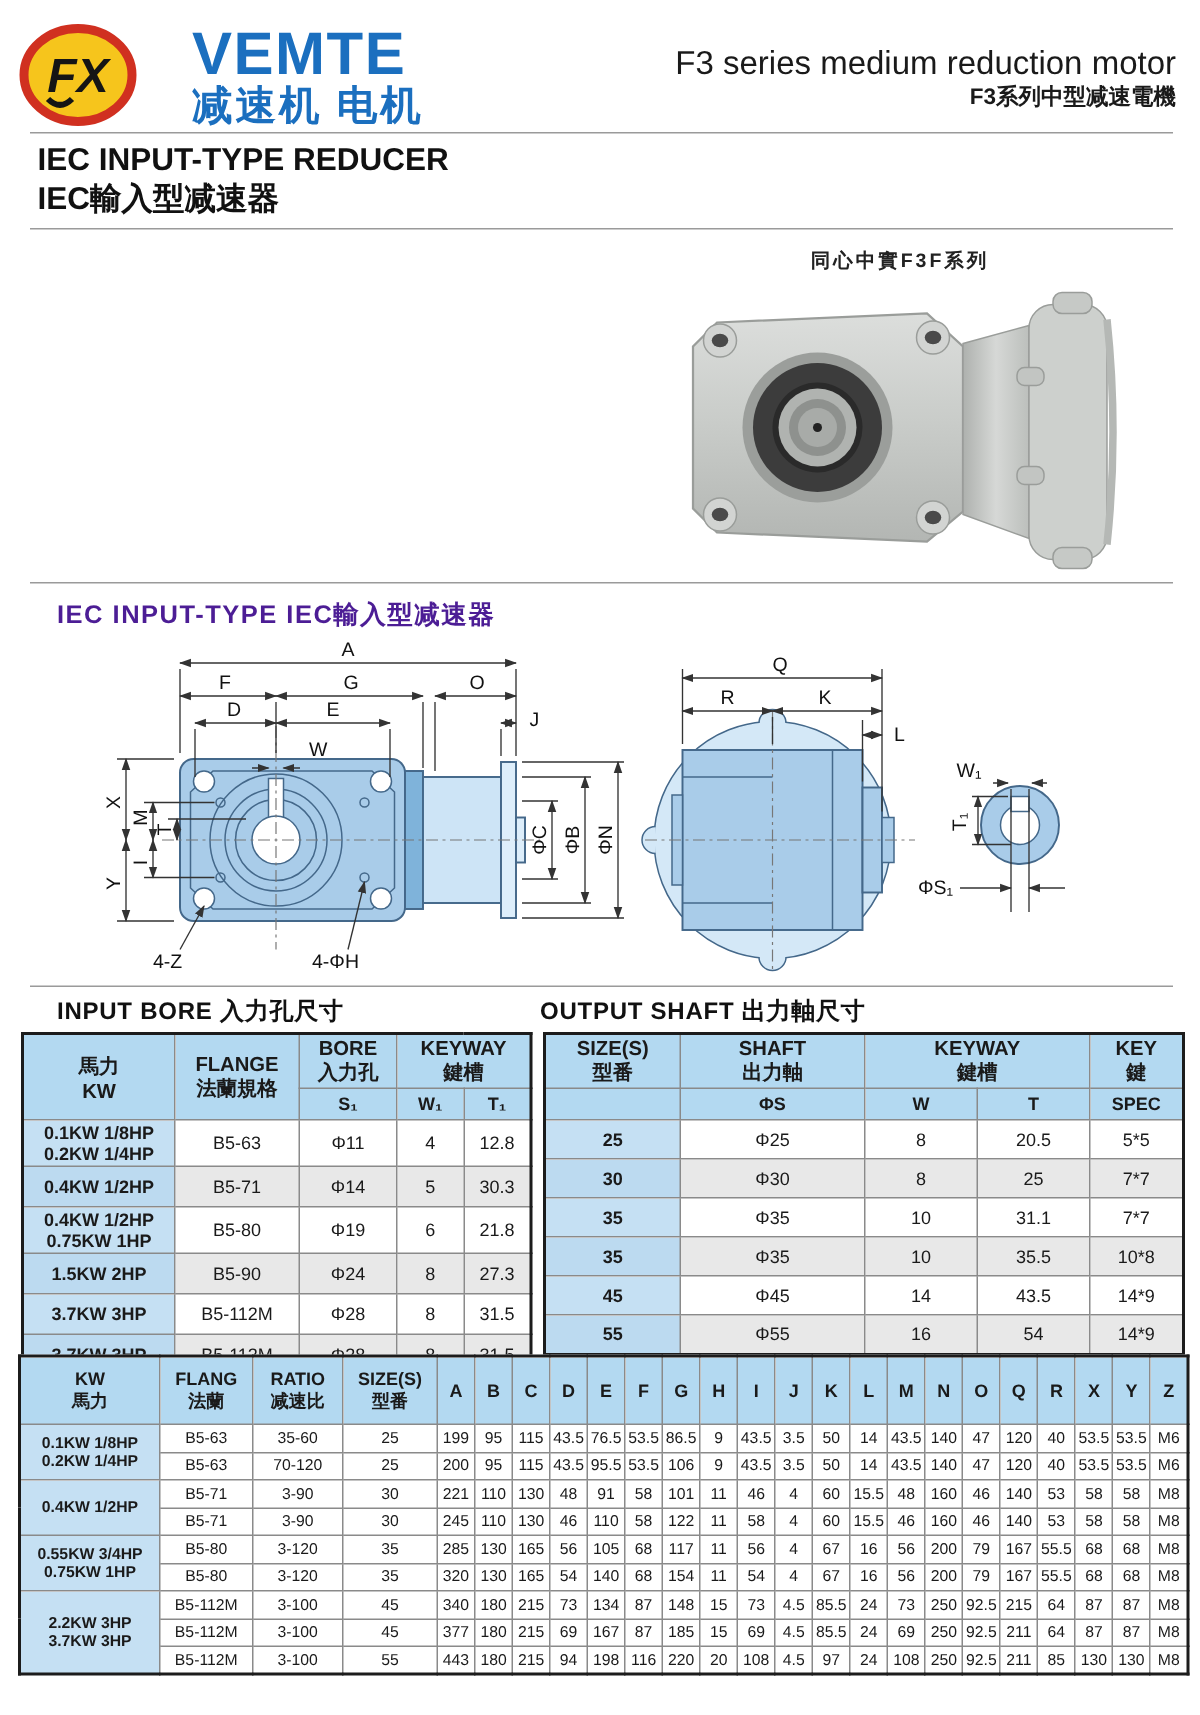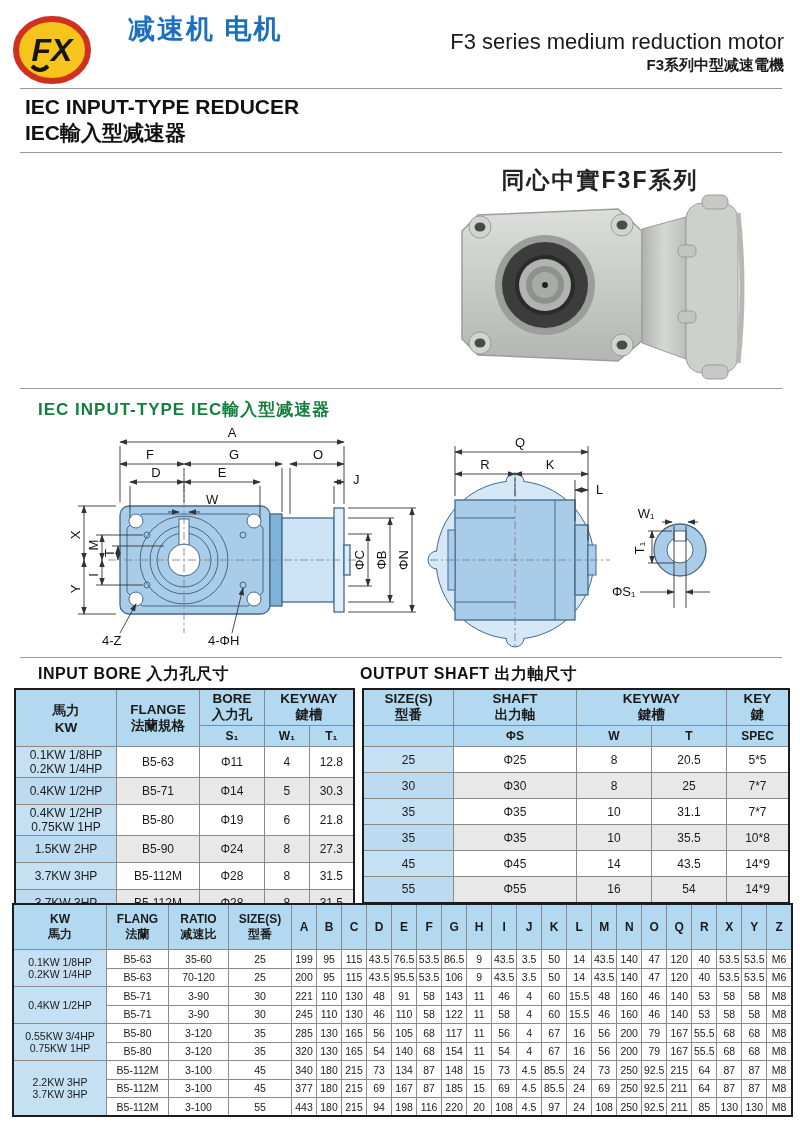--- a/index.html
+++ b/index.html
@@ -11,32 +11,32 @@
   
   .brand-text{color:#1b6fbf;font-weight:bold;line-height:1.02;}
   .brand-en{font-size:40px;letter-spacing:1px;}
   .brand-zh{font-size:27px;letter-spacing:2px;}
   .hdr-right{text-align:right;line-height:1.25;}
   .hdr-en{font-size:22px;}
   .hdr-zh{font-size:15px;font-weight:bold;}
 
   
   .sec-title{font-weight:bold;font-size:21px;line-height:1.25;color:#111;}
-  .sub-title{font-weight:bold;font-size:17px;letter-spacing:1px;color:#15803d;}
+  .sub-title{font-weight:bold;font-size:17px;letter-spacing:1px;color:#4c1d95;}
   .tbl-title{font-weight:bold;font-size:16px;letter-spacing:.5px;color:#111;}
-  .caption{font-weight:bold;font-size:23px;letter-spacing:2px;color:#222;}
+  .caption{font-weight:bold;font-size:13px;letter-spacing:2px;color:#222;}
 
   
   table.spec{border-collapse:collapse;table-layout:fixed;background:#fff;
              border:2px solid #1c1c1c;}
   table.spec th,table.spec td{border:1px solid #8a8a8a;text-align:center;
              vertical-align:middle;white-space:pre-line;padding:1px 2px;
              font-weight:normal;overflow:hidden;}
   table.spec thead th{background:#b3d9f1;font-weight:bold;}
-  table.spec th.lbl{background:#c5e0f3;font-weight:normal;}
+  table.spec th.lbl{background:#c5e0f3;font-weight:bold;}
   table.spec tr.alt td{background:#e8e8e8;}
   table.spec tr.alt th.lbl{background:#bcdaf0;}
 
   #input-table{width:341px;font-size:12px;}
   #input-table thead tr:first-child th{height:24px;font-size:13.5px;}
   #input-table thead tr:last-child th{height:18px;}
   #input-table tbody tr{height:27px;}
   #input-table thead tr:first-child th:nth-child(1){width:96px;}
   #input-table thead tr:first-child th:nth-child(2){width:78px;}
   #input-table thead tr:first-child th:nth-child(3){width:60px;}
@@ -68,20 +68,21 @@
 <div id="page">
 
   <div class="abs" style="left:12px;top:14px;">
     <svg width="108" height="72" viewBox="0 0 108 72">
       <ellipse cx="40" cy="36" rx="36" ry="31" fill="#f6c51c" stroke="#d03020" stroke-width="6"></ellipse>
       <text x="40" y="47" text-anchor="middle" font-size="32" font-weight="bold" font-style="italic" font-family="Liberation Sans, sans-serif" fill="#151515">FX</text>
       <path d="M20 52 q 8 8 16 0" stroke="#151515" stroke-width="4" fill="none"></path>
     </svg>
   </div>
   <div class="abs brand-text" style="left:128px;top:16px;">
+    <div class="brand-en">VEMTE</div>
     <div class="brand-zh">减速机 电机</div>
   </div>
   <div class="abs hdr-right" style="right:16px;top:28px;">
     <div class="hdr-en">F3 series medium reduction motor</div>
     <div class="hdr-zh">F3系列中型减速電機</div>
   </div>
   <div class="rule" style="top:88px;"></div>
 
   <div class="abs sec-title" style="left:25px;top:94px;">
     <div>IEC INPUT-TYPE REDUCER</div>
@@ -514,21 +515,21 @@
           <th class="lbl" rowspan="2">0.4KW 1/2HP</th>
           <td>B5-71</td>
           <td>3-90</td>
           <td>30</td>
           <td>221</td>
           <td>110</td>
           <td>130</td>
           <td>48</td>
           <td>91</td>
           <td>58</td>
-          <td>143</td>
+          <td>101</td>
           <td>11</td>
           <td>46</td>
           <td>4</td>
           <td>60</td>
           <td>15.5</td>
           <td>48</td>
           <td>160</td>
           <td>46</td>
           <td>140</td>
           <td>53</td>

